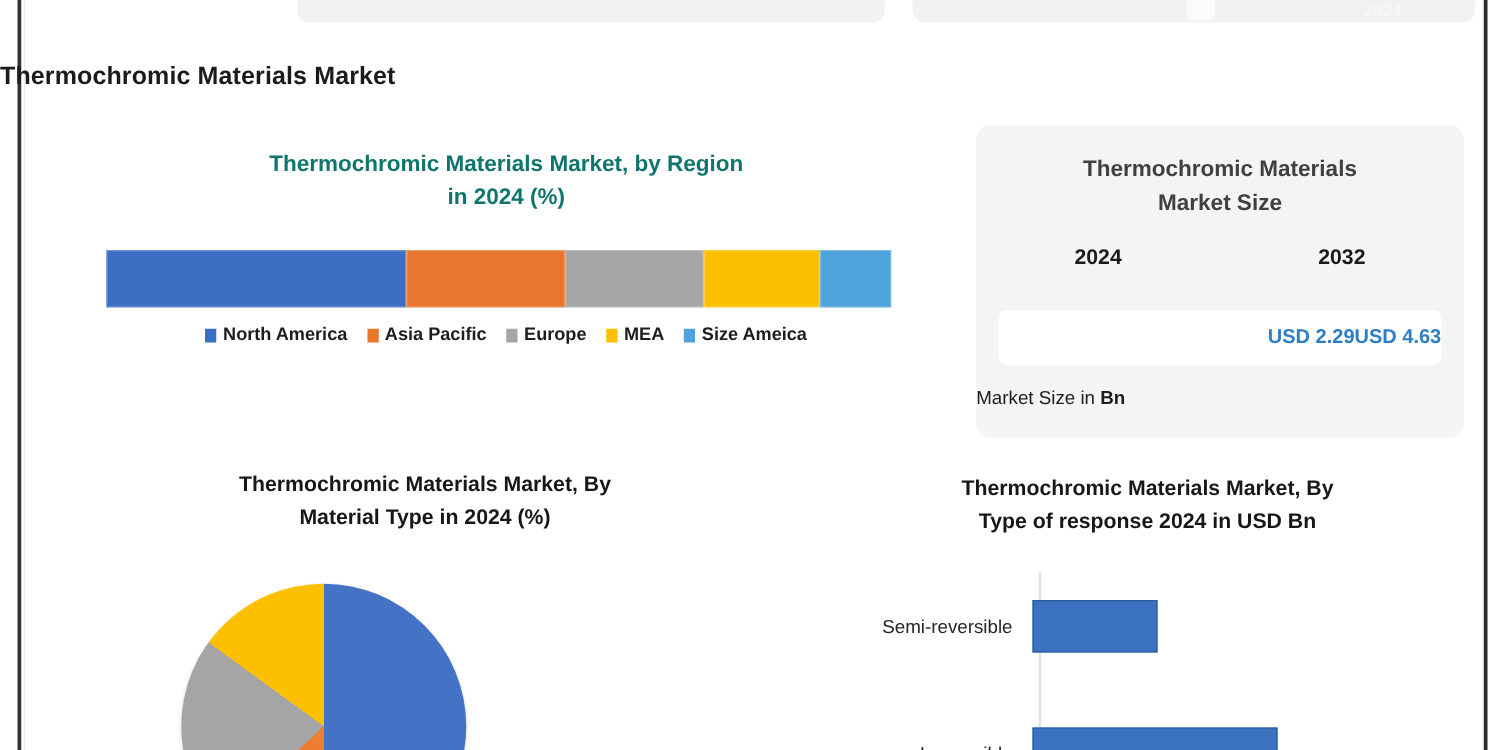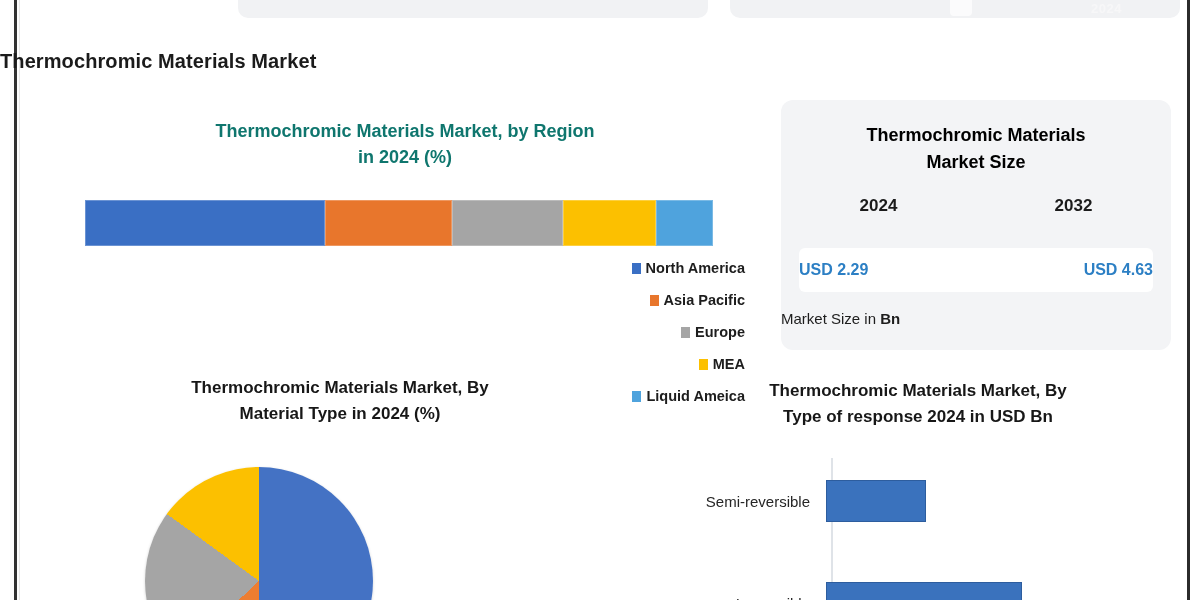--- a/index.html
+++ b/index.html
@@ -39,44 +39,44 @@
     line-height:1.45;width:660px;margin:0 auto;
   }
   .stack-wrap{
     position:absolute;left:30px;top:82px;width:628px;height:46px;
     display:flex;
   }
   .seg{height:100%;}
   .seg.ol{box-shadow:inset 0 0 0 1px rgba(255,255,255,.25);}
   .region-legend{
     position:absolute;left:10px;top:142px;width:680px;
-    display:flex;align-items:flex-end;justify-content:center;gap:16px;
-    font-size:14.5px;color:#1d1d1d;font-weight:600;flex-direction:column;
+    display:flex;align-items:center;justify-content:center;gap:16px;
+    font-size:14.5px;color:#1d1d1d;font-weight:600;
   }
   .lg-item{display:flex;align-items:center;gap:5px;white-space:nowrap;}
   .lg-sw{width:9px;height:11px;display:inline-block;}
 
   
   .size-panel{
     position:absolute;left:781px;top:100px;width:390px;height:250px;
     background:#f3f4f6;border-radius:12px;
   }
   .size-title{
     position:absolute;left:0;top:22px;width:390px;text-align:center;
-    font-size:18px;font-weight:700;color:#000000;line-height:1.5;
+    font-size:18px;font-weight:700;color:#404040;line-height:1.5;
   }
   .size-years{
     position:absolute;left:0;top:96px;width:390px;
     display:flex;justify-content:space-around;
     font-size:17px;font-weight:700;color:#1b1b1b;
   }
   .size-values{
     position:absolute;left:18px;top:148px;width:354px;height:44px;
     background:#ffffff;border-radius:6px;display:flex;align-items:center;
-    justify-content:space-between;
+    justify-content:flex-end;
   }
   .size-val{font-size:16px;font-weight:700;color:#2c7fc4;}
   .size-foot{
     position:absolute;left:0;top:210px;width:390px;text-align:left;
     font-size:15px;color:#1d1d1d;
   }
   .size-foot b{font-weight:700;}
 
   
   .pie-block{position:absolute;left:60px;top:375px;width:560px;height:225px;overflow:hidden;}
@@ -151,21 +151,21 @@
         <span class="lg-item">
           <span class="lg-sw" style="background: rgb(165, 165, 165);"></span>
           <span>Europe</span>
         </span>
         <span class="lg-item">
           <span class="lg-sw" style="background: rgb(252, 192, 0);"></span>
           <span>MEA</span>
         </span>
         <span class="lg-item">
           <span class="lg-sw" style="background: rgb(79, 163, 221);"></span>
-          <span>Liquid Ameica</span>
+          <span>Size Ameica</span>
         </span>
       </div>
   </div>
 
   <div class="size-panel">
     <div class="size-title">
       <div>Thermochromic Materials</div>
       <div>Market Size</div>
     </div>
     <div class="size-years">

